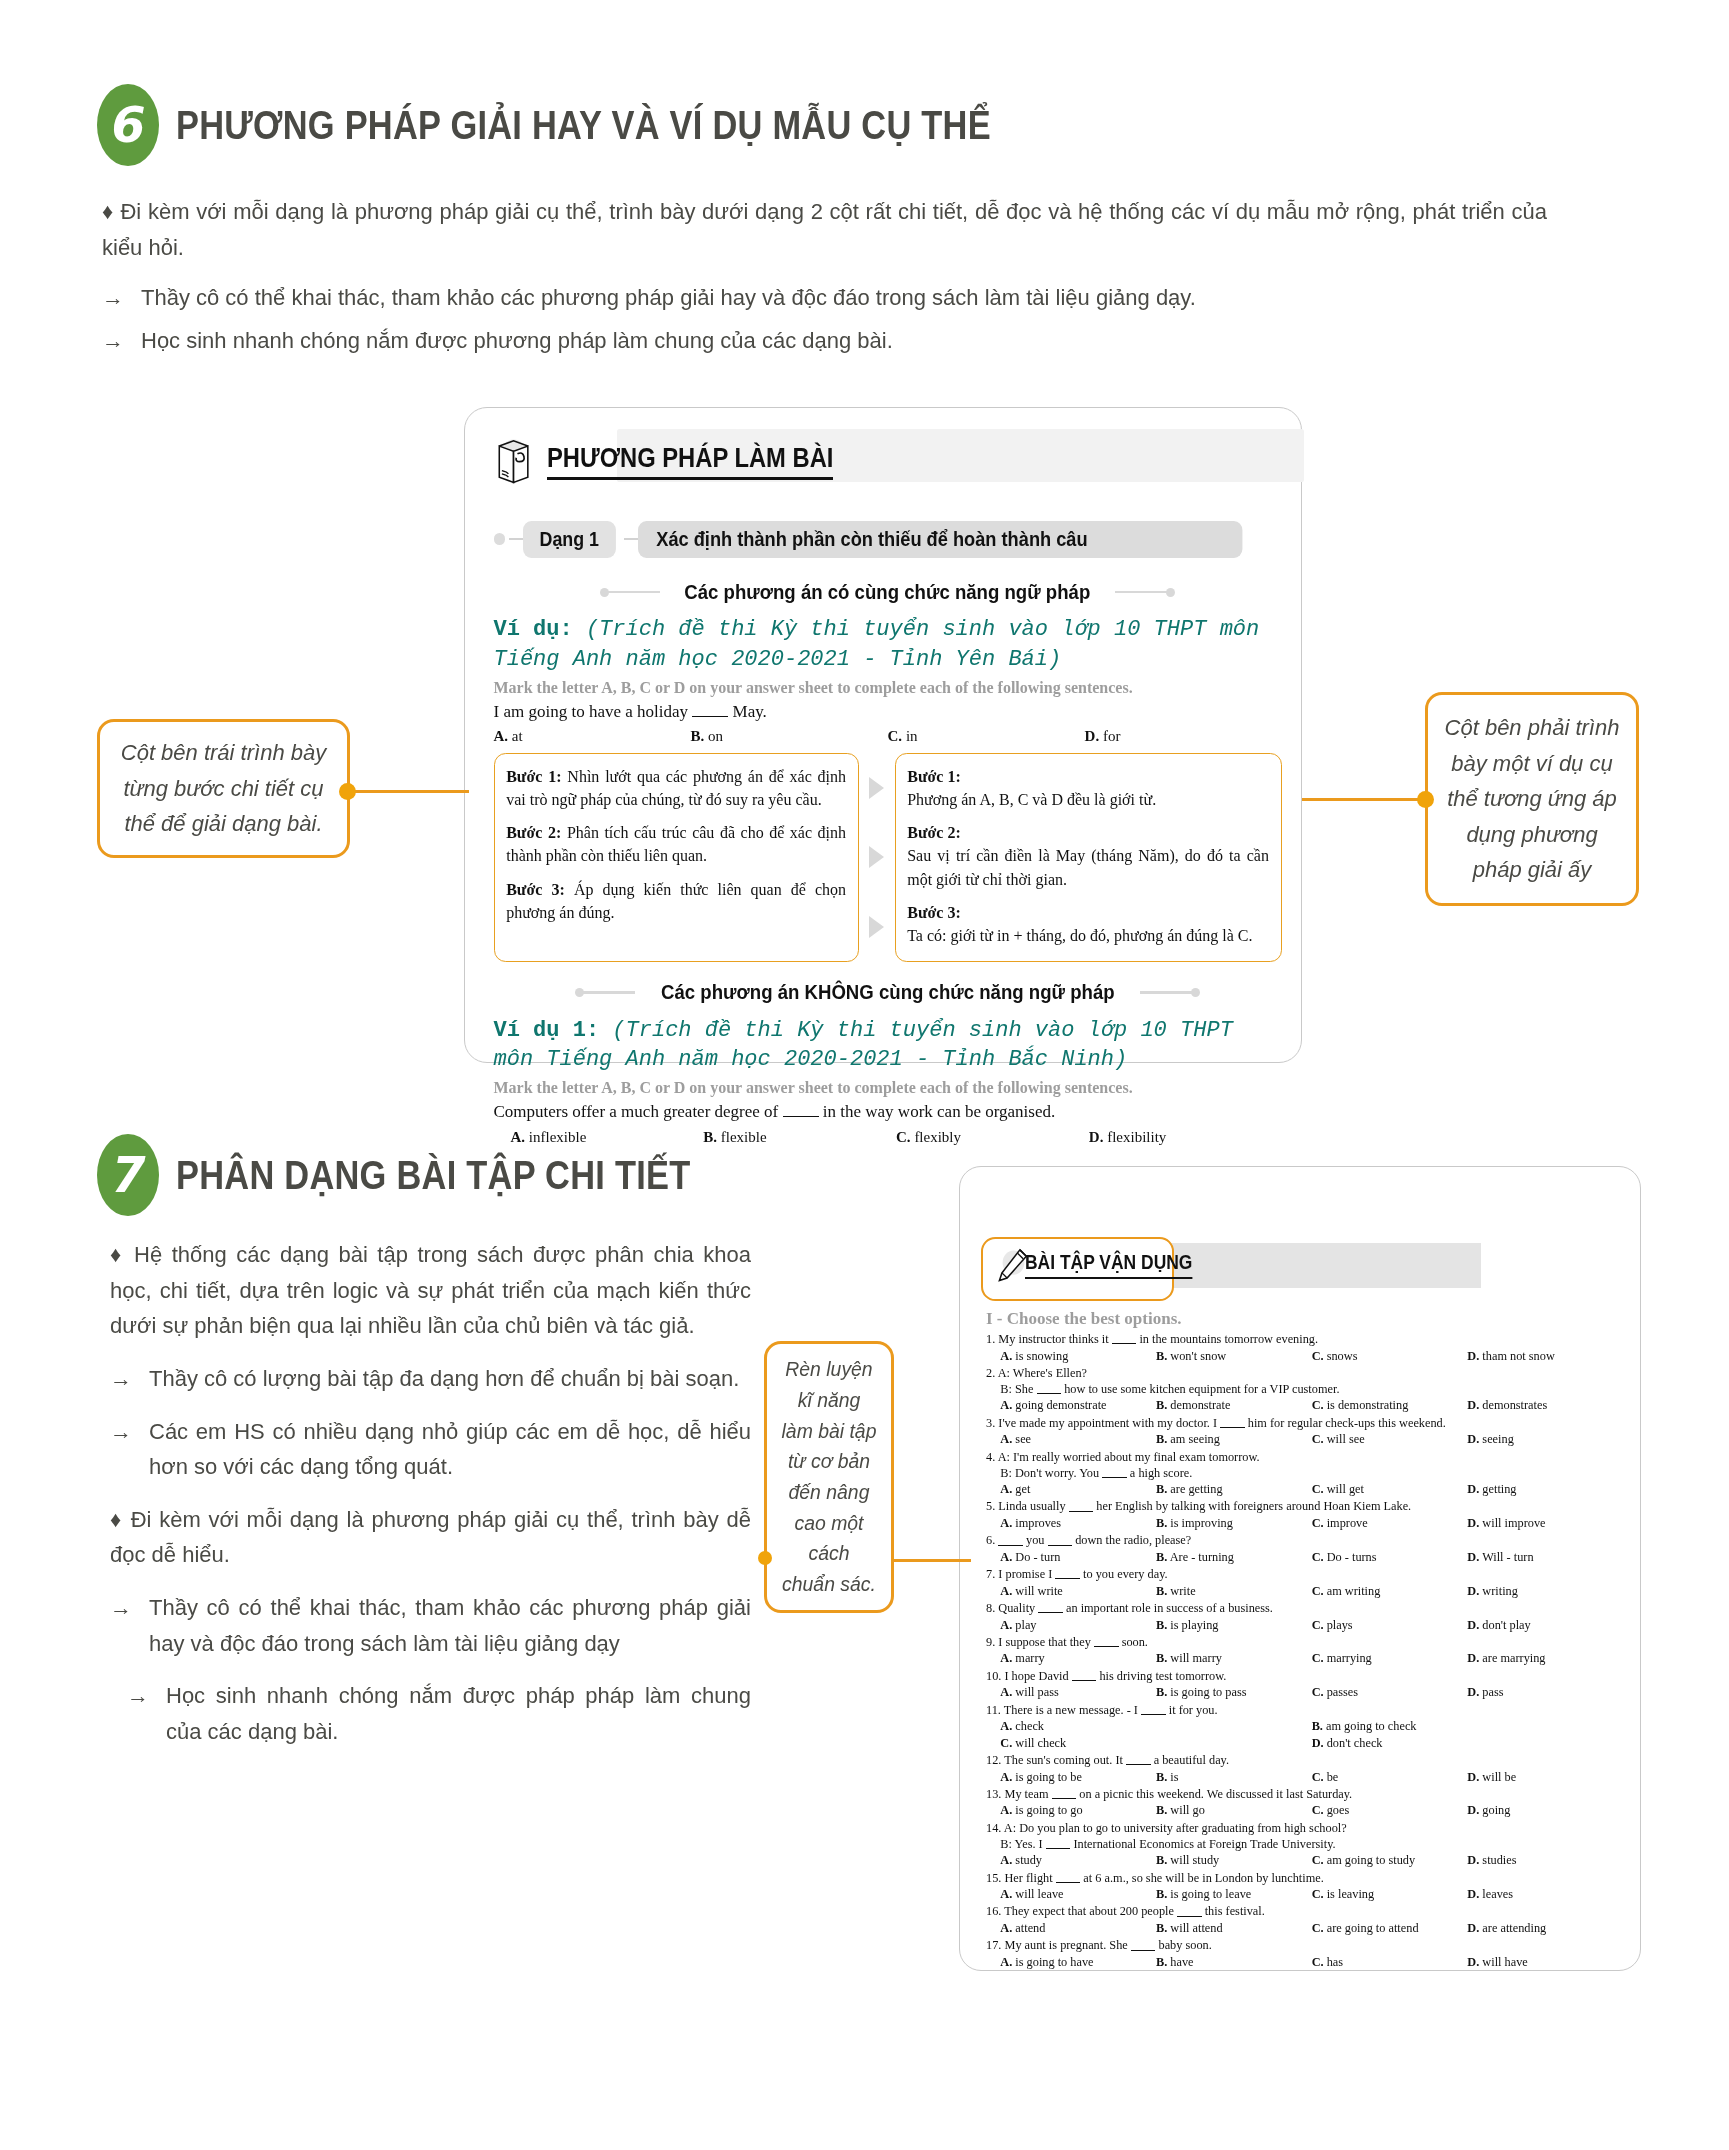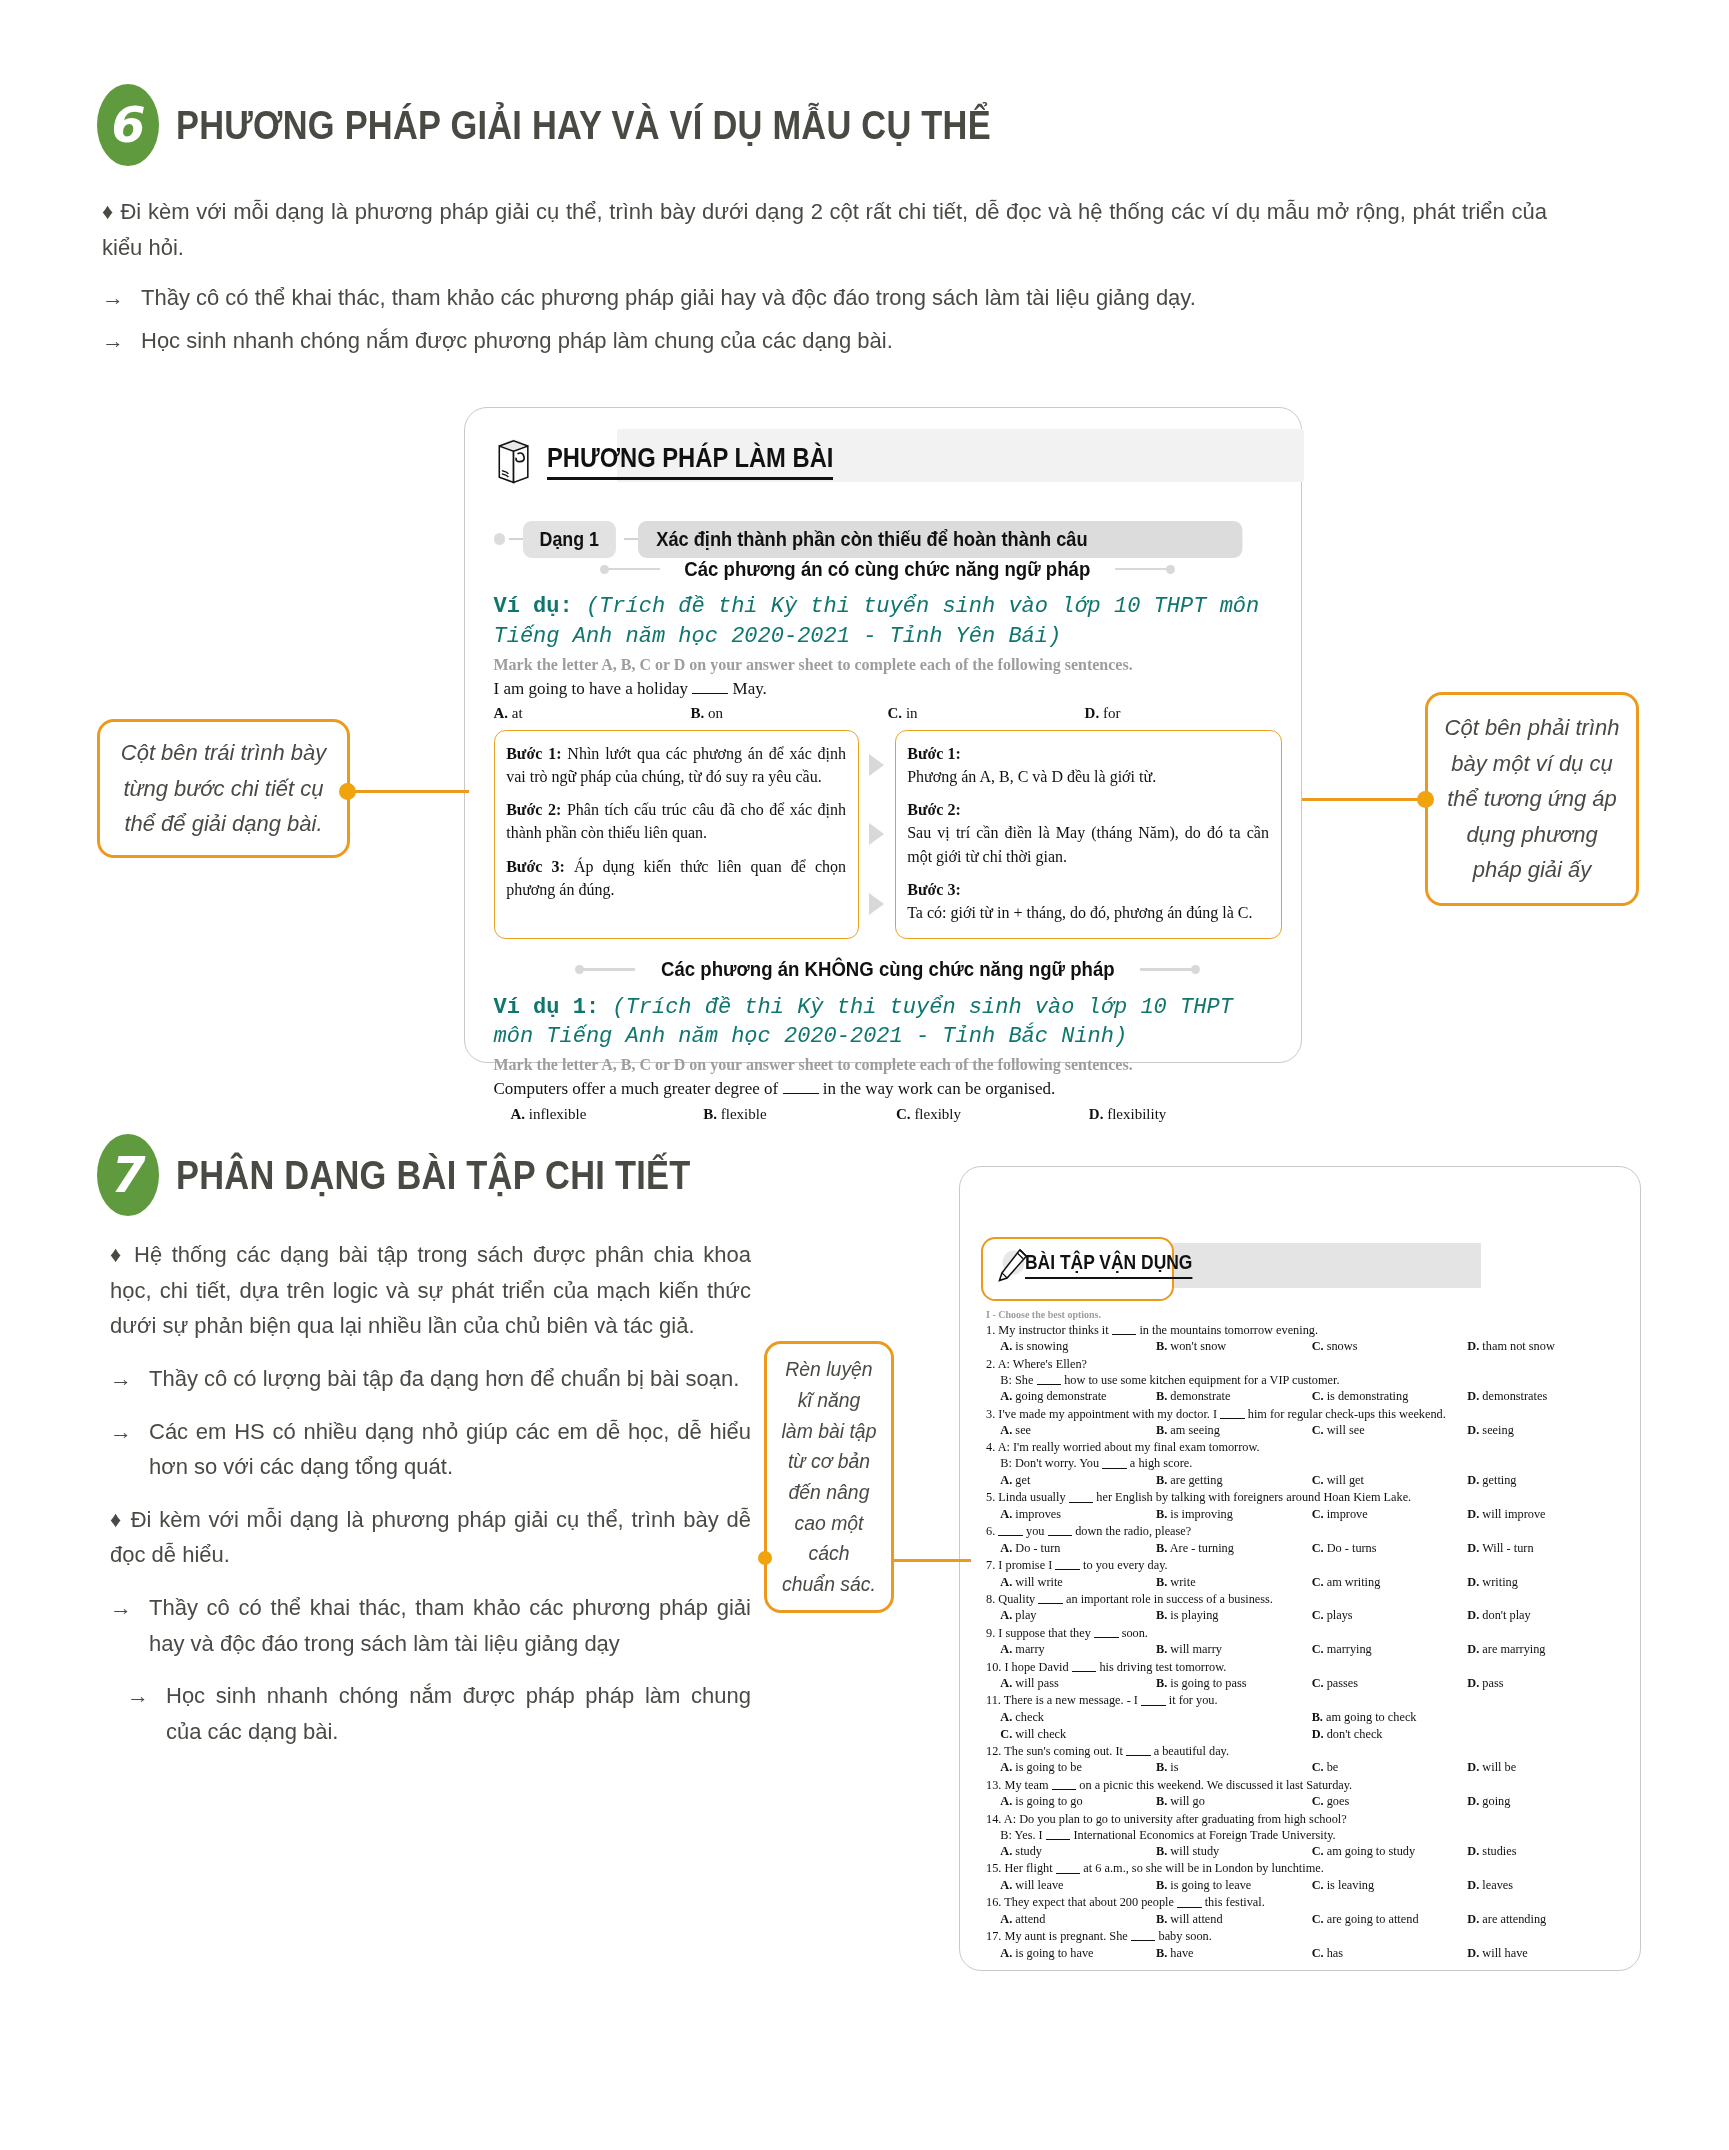--- a/index.html
+++ b/index.html
@@ -76,21 +76,21 @@
     transform:scaleX(.92);transform-origin:left center;
   }
   .dash{width:14.3px;height:2.6px;background:#d2d2d2;flex:0 0 auto;}
   .dang-bar{
     background:#dcdcdc;border-radius:9px;padding:7.1px 19.4px;
     font-size:19.4px;font-weight:bold;color:#111;flex:1 1 auto;white-space:nowrap;
     transform:scaleX(.94);transform-origin:left center;
   }
 
   
-  .div-head{display:flex;align-items:center;justify-content:center;gap:9px;}
+  .div-head{display:flex;align-items:center;justify-content:center;gap:9px;margin-top:23px;}
   .div-head .line{height:2.6px;background:#d8d8d8;width:56px;position:relative;}
   .div-head .line::before{content:"";position:absolute;width:9px;height:9px;border-radius:50%;background:#d8d8d8;top:-3.2px;}
   .div-head .line.l::before{left:-3.9px;}
   .div-head .line.r::before{right:-3.9px;}
   .div-head .txt{font-size:20px;font-weight:bold;color:#111;white-space:nowrap;transform:scaleX(.93);}
 
   
   .serif{font-family:"Liberation Serif",serif;}
   .ex-line{font-size:22px;color:#0f766e;margin-top:11.7px;line-height:1.35;font-family:Liberation Mono, monospace;}
   .ex-line b{font-weight:bold;}
@@ -161,21 +161,21 @@
     font-size:19.4px;font-weight:bold;color:#111;
     border-bottom:2.6px solid #111;padding-bottom:2.6px;
     transform:scaleX(.9);transform-origin:left center;white-space:nowrap;z-index:3;
   }
   .icon-pencil{position:absolute;left:34px;top:79px;z-index:3;}
 
   .ex-list{
     position:absolute;left:26px;top:141px;right:17px;
     font-family:"Liberation Serif",serif;font-size:12.3px;color:#111;line-height:1.30;
   }
-  .ex-instr{color:#9d9d9d;font-weight:bold;margin-bottom:1.9px;font-size:10px;}
+  .ex-instr{color:#9d9d9d;font-weight:bold;margin-bottom:1.9px;font-size:17px;}
   .ex-q2{margin-top:1.3px;}
   .ex-sub{margin-left:14.3px;}
   .ex-opts{display:flex;margin-top:0.6px;margin-left:14.3px;}
   .ex-opts .oo{width:25%;}
   .ex-opts .oo b{font-weight:bold;}
   .ex-opts.half .oo{width:50%;}
   .blank2{border-bottom:1px solid #111;display:inline-block;width:24.6px;vertical-align:-1.3px;}
 
   #callout-mid{left:764px;top:1341px;width:130px;height:272px;font-size:19.4px;line-height:1.58;}
   #conn-mid{left:893px;top:1559px;width:78px;}

